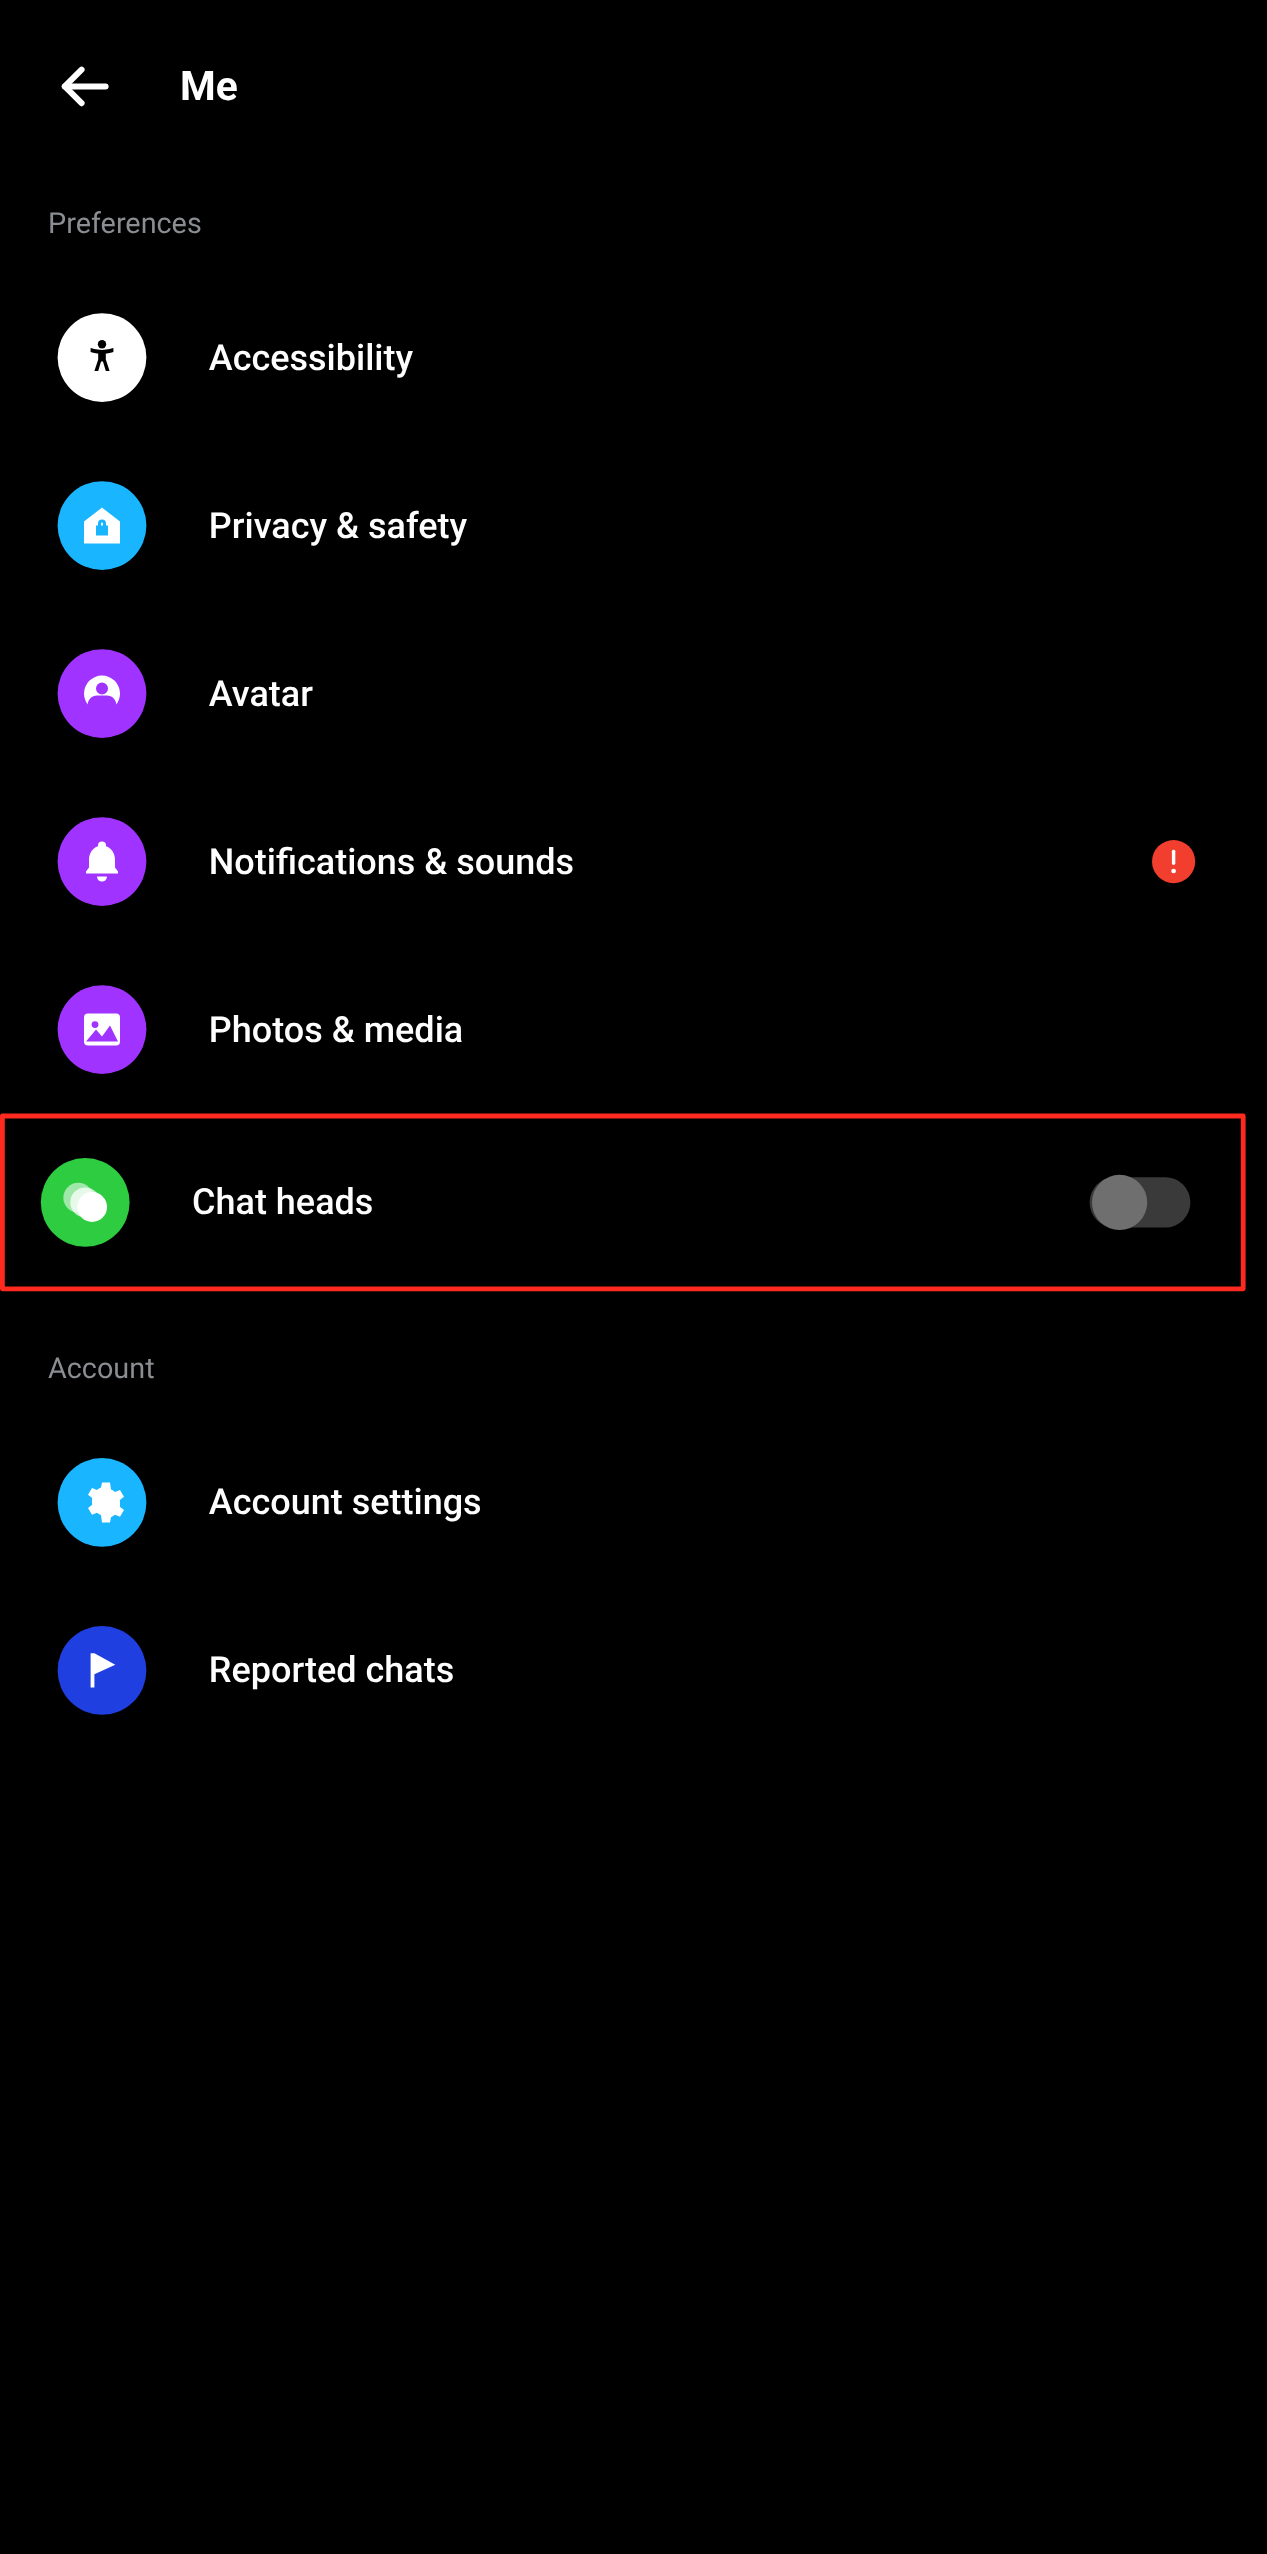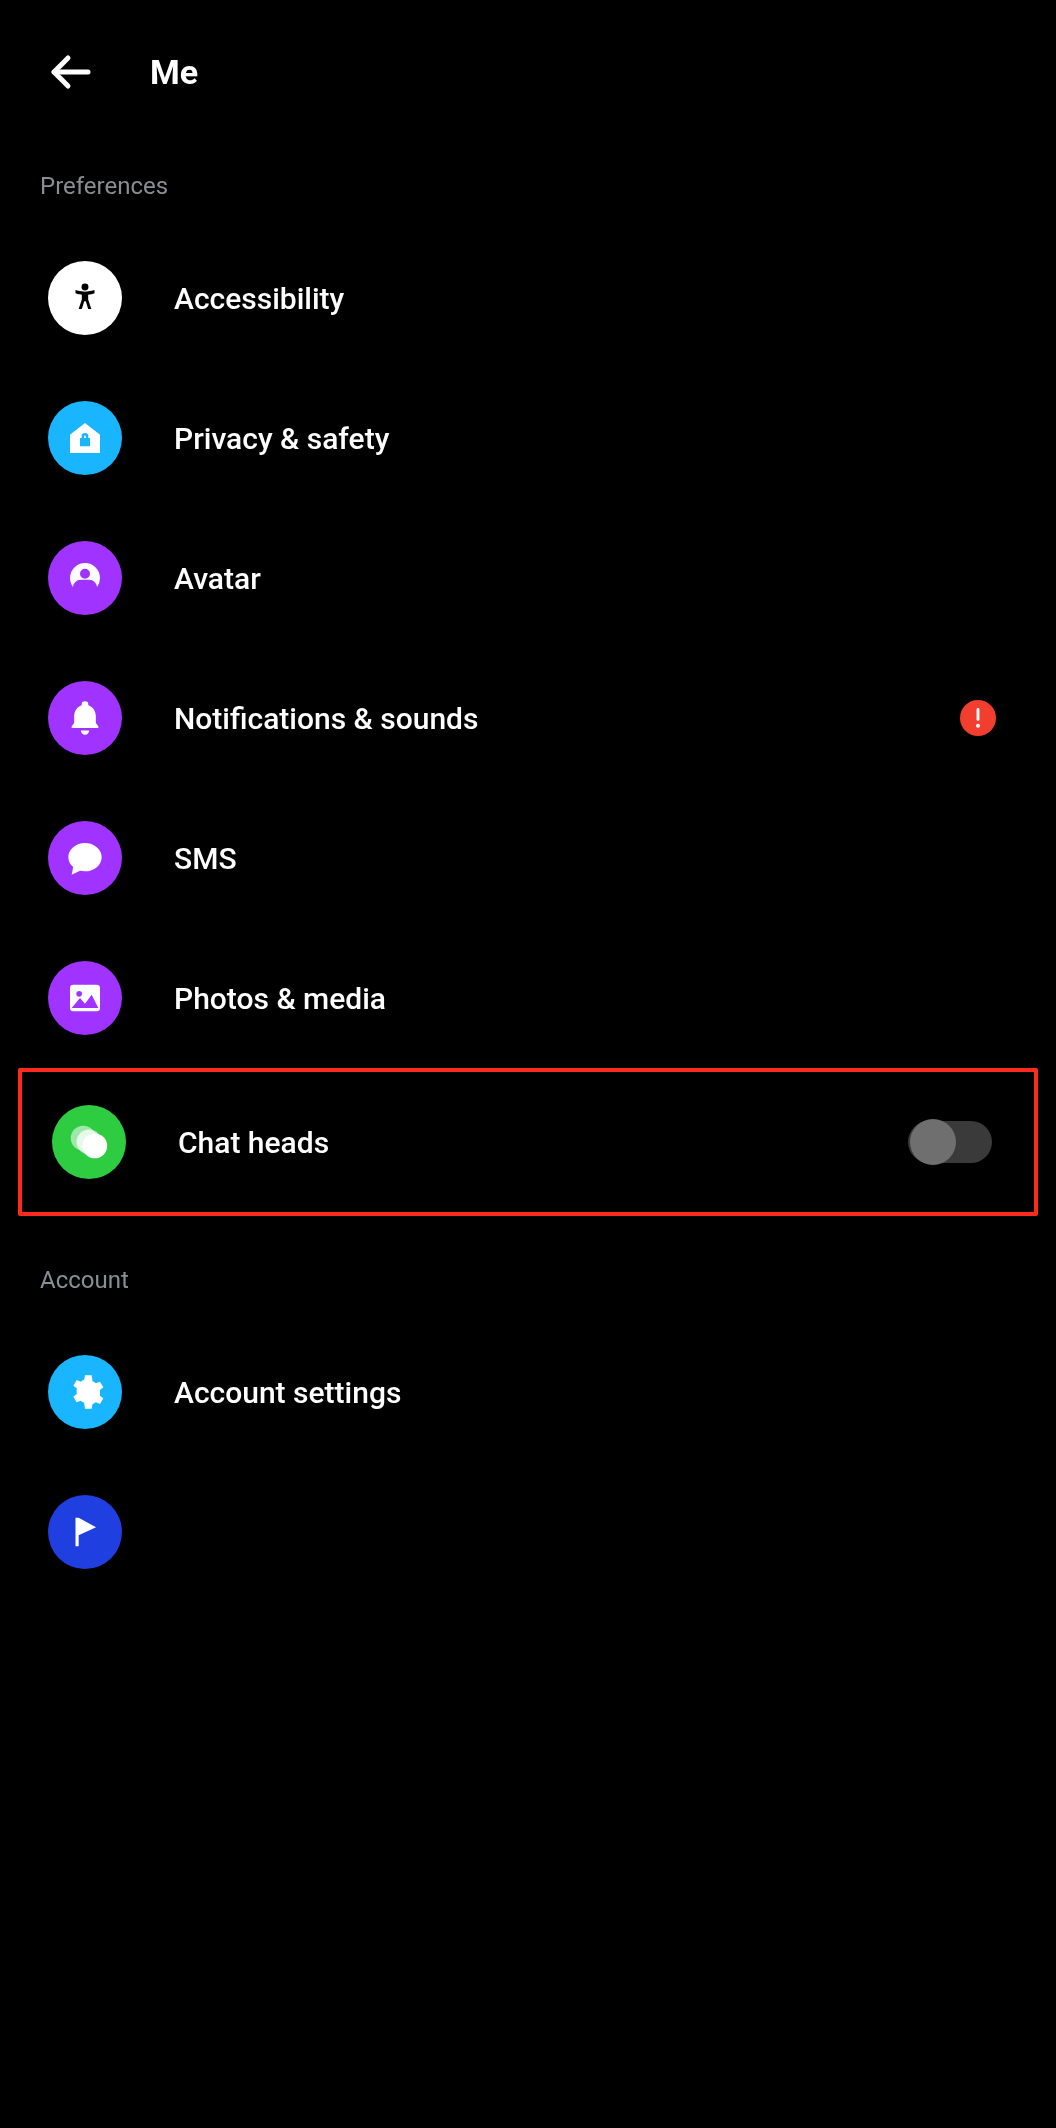--- a/index.html
+++ b/index.html
@@ -46,21 +46,20 @@
     display: flex;
     align-items: center;
     padding: 33px 60px 33px 48px;
     cursor: pointer;
     position: relative;
     box-sizing: border-box;
   }
   .highlight {
     border: 4px solid #ff2a1f;
     border-radius: 2px;
-    margin-left: 18px;
     margin-right: 18px;
     padding-left: 30px;
     padding-right: 42px;
   }
   .icon-circle {
     width: 74px;
     height: 74px;
     border-radius: 50%;
     display: flex;
     align-items: center;
@@ -159,28 +158,20 @@
     <div class="row-label">Notifications &amp; sounds</div>
     <div class="badge">
       <svg width="8" height="20" viewBox="0 0 4 14" fill="#fff">
           <rect x="1" y="0" width="2" height="9" rx="1"></rect>
           <circle cx="2" cy="12.5" r="1.4"></circle>
         </svg>
     </div>
   </div>
 
 
-  <div class="row">
-    <div class="icon-circle" style="background:#a033ff">
-      <svg width="40" height="40" viewBox="0 0 24 24" fill="#fff">
-          <path d="M12 3C6.5 3 2 6.8 2 11.5c0 2.3 1.1 4.4 2.9 5.9L4 22l5-2.3c1 .2 2 .3 3 .3 5.5 0 10-3.8 10-8.5S17.5 3 12 3z"></path>
-        </svg>
-    </div>
-    <div class="row-label">SMS</div>
-  </div>
 
 
   <div class="row">
     <div class="icon-circle" style="background:#a033ff">
       <svg width="40" height="40" viewBox="0 0 24 24" fill="#fff">
           <rect x="3" y="4" width="18" height="16" rx="2"></rect>
           <circle cx="8.5" cy="9.5" r="1.7" fill="#a033ff"></circle>
           <path d="M4 18l5-6 3 3.5L16 10l4 8H4z" fill="#a033ff"></path>
         </svg>
     </div>
@@ -215,15 +206,16 @@
     </div>
     <div class="row-label">Account settings</div>
   </div>
 
   <div class="row">
     <div class="icon-circle" style="background:#1f3fe0">
       <svg width="38" height="38" viewBox="0 0 24 24" fill="#fff">
           <path d="M6 3v18h2v-7l11-5L8 3H6z"></path>
         </svg>
     </div>
+    <div class="row-label">Reported chats</div>
   </div>
 
 </div>
 
 </body></html>

